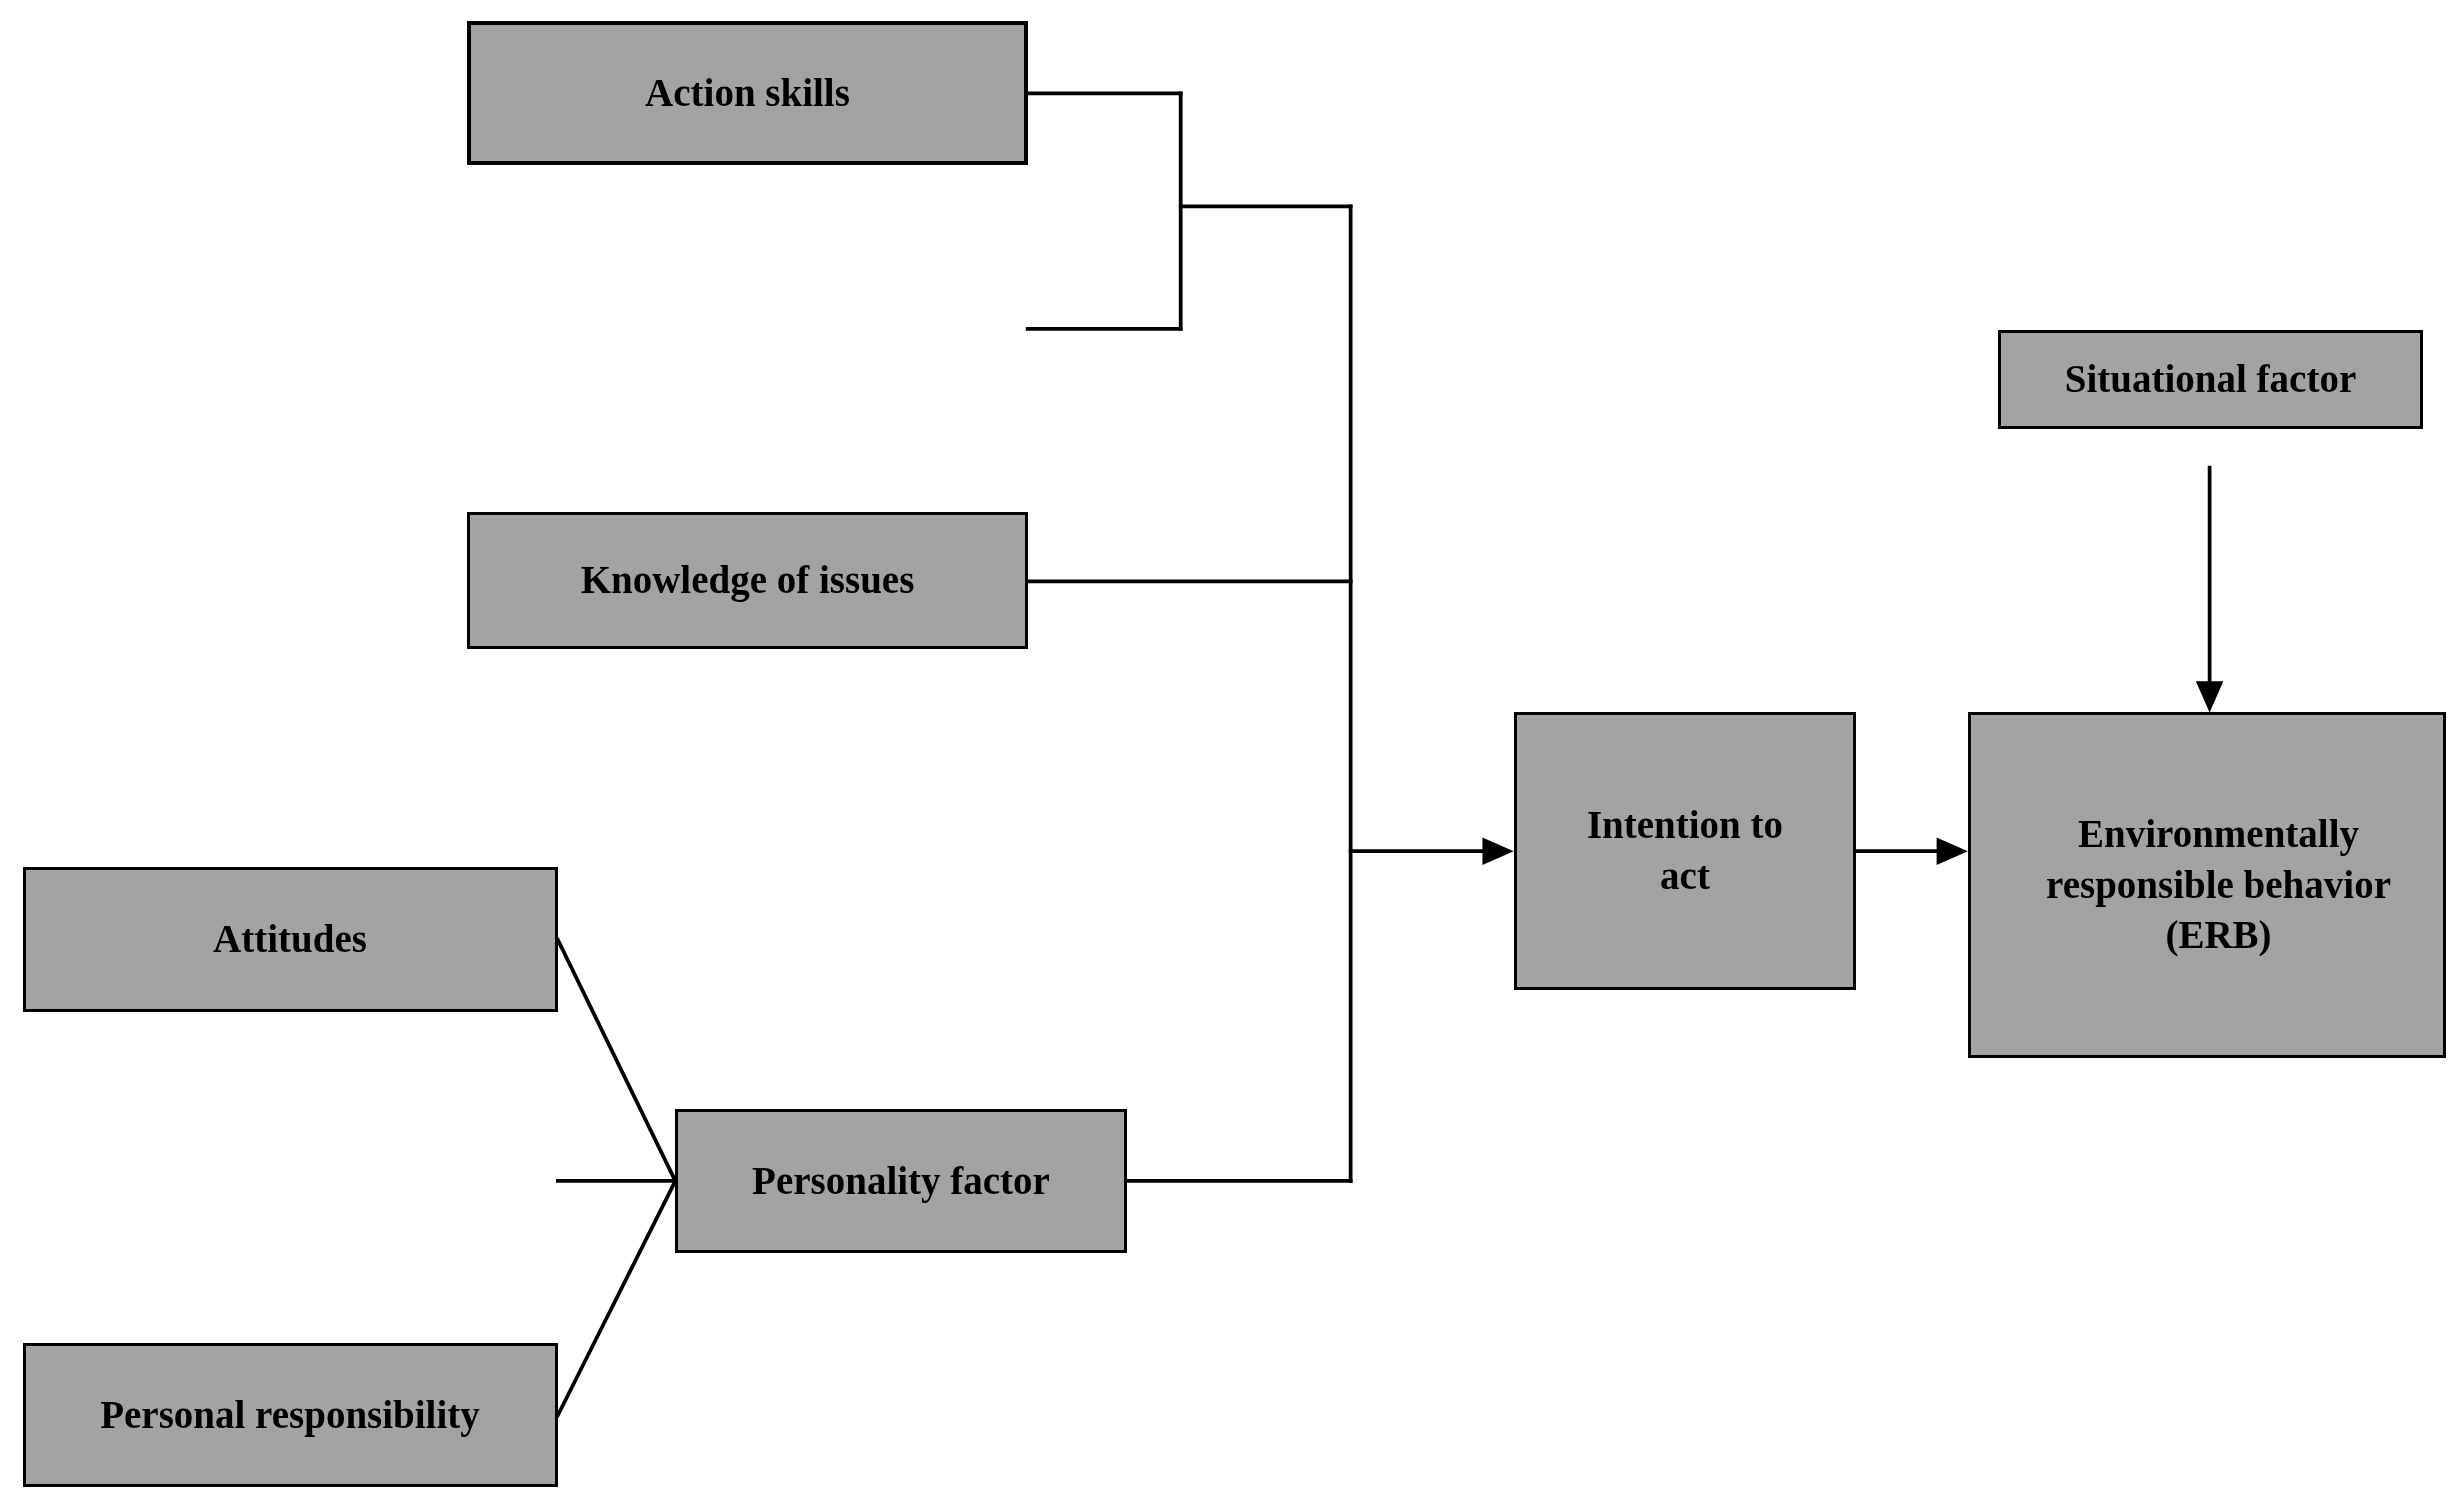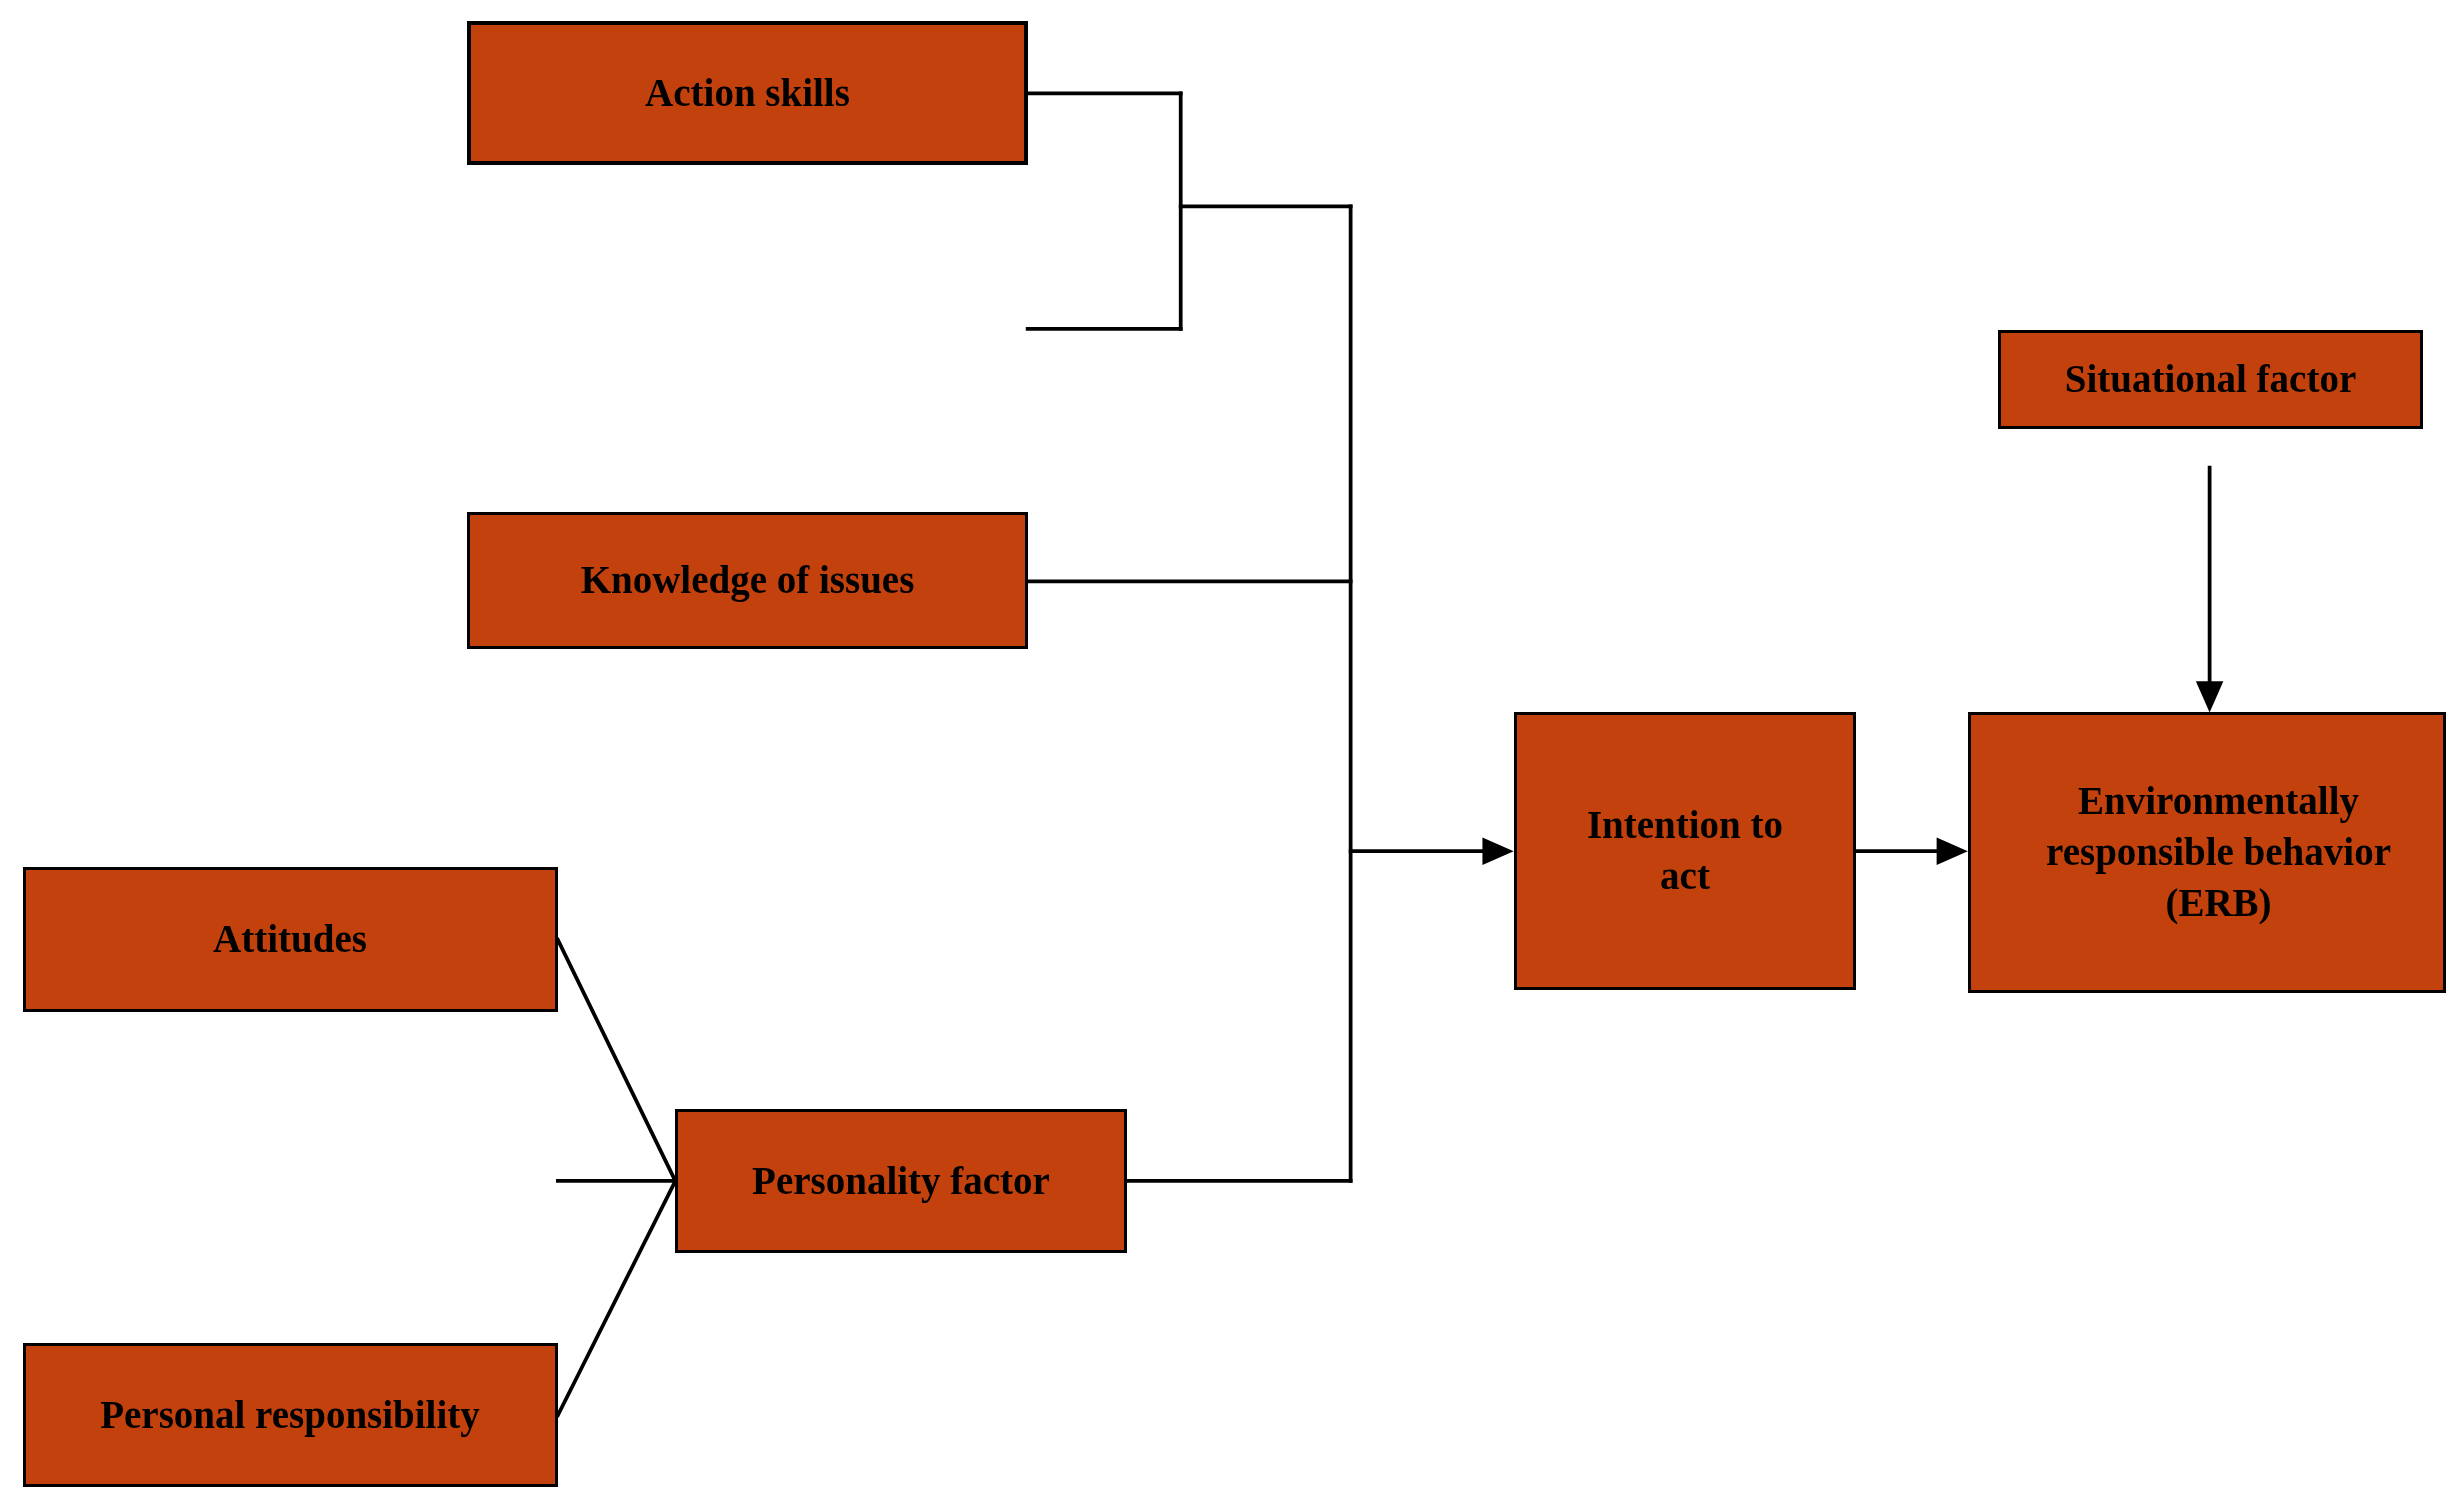--- a/index.html
+++ b/index.html
@@ -19,42 +19,42 @@
     position: absolute;
     left: 0;
     top: 0;
     width: 2462px;
     height: 1503px;
   }
   .box {
     position: absolute;
     box-sizing: border-box;
     border: 3.7px solid #000000;
-    background: #c2410c;
+    background: #a3a3a3;
     display: flex;
     align-items: center;
     justify-content: center;
     text-align: center;
     font-weight: 700;
     font-size: 39px;
     line-height: 1.3;
     color: #000000;
     white-space: pre-line;
   }
   
   .b-action        { left: 467px;  top: 21px;   width: 561px; height: 144px; border-width: 4.4px; }
   .b-know-action   { left: 467px;  top: 261px;  width: 561px; height: 135px; }
   .b-know-issues   { left: 467px;  top: 512px;  width: 561px; height: 137px; }
   .b-attitudes     { left: 22.5px;   top: 867px; width: 535px; height: 145px; }
   .b-locus         { left: 22.5px;   top: 1109px; width: 535px; height: 144px; }
   .b-personal-resp { left: 22.5px;   top: 1343px; width: 535px; height: 144px; }
   .b-personality   { left: 675px; top: 1109px; width: 452px; height: 144px; }
   .b-intention     { left: 1514px; top: 712px; width: 342px; height: 278px; }
   .b-situational   { left: 1998px; top: 330px;  width: 425px; height: 99px; }
-  .b-erb           { left: 1968px; top: 712px; width: 478px; height: 281px; padding-left: 23px; }
+  .b-erb           { left: 1968px; top: 712px; width: 478px; height: 346px; padding-left: 23px; }
 </style>
 </head>
 <body>
 
 <div class="canvas">
 
   <svg class="connectors" viewBox="0 0 3941 2405" xmlns="http://www.w3.org/2000/svg">
     <g stroke="#000000" stroke-width="6" fill="none" stroke-linecap="square">
 
       <line x1="1645" y1="149" x2="1890" y2="149"></line>

